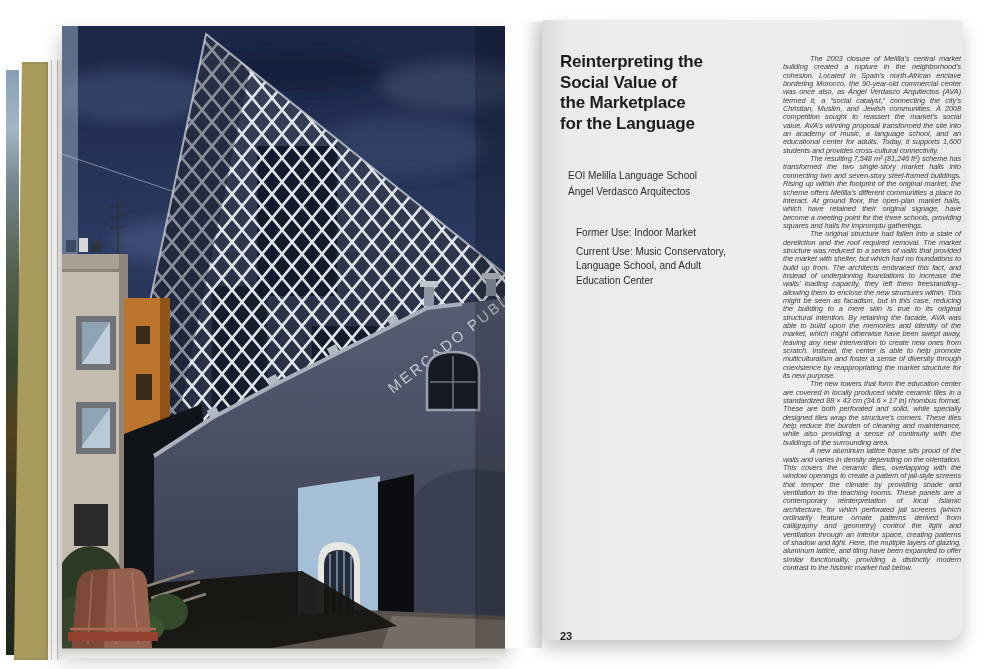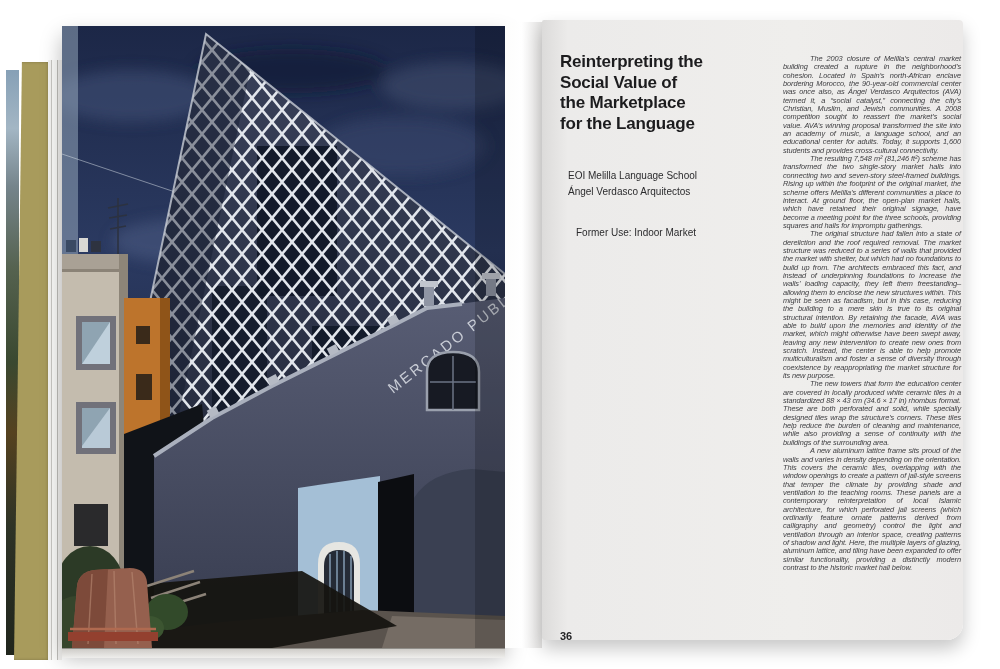--- a/index.html
+++ b/index.html
@@ -222,27 +222,28 @@
 the Marketplace
 for the Language</h1>
 
       <div class="project-block">
         <p>EOI Melilla Language School</p>
         <p>Ángel Verdasco Arquitectos</p>
       </div>
 
       <div class="use-block">
         <p>Former Use: Indoor Market</p>
+        <p>Current Use: Music Conservatory, Language School, and Adult Education Center</p>
       </div>
 
       <div class="body-col">
           <p class="bp">The 2003 closure of Melilla’s central market building created a rupture in the neighborhood’s cohesion. Located in Spain’s north-African enclave bordering Morocco, the 90-year-old commercial center was once also, as Ángel Verdasco Arquitectos (AVA) termed it, a “social catalyst,” connecting the city’s Christian, Muslim, and Jewish communities. A 2008 competition sought to reassert the market’s social value. AVA’s winning proposal transformed the site into an academy of music, a language school, and an educational center for adults. Today, it supports 1,600 students and provides cross-cultural connectivity.</p>
           <p class="bp">The resulting 7,548 m² (81,246 ft²) scheme has transformed the two single-story market halls into connecting two and seven-story steel-framed buildings. Rising up within the footprint of the original market, the scheme offers Melilla’s different communities a place to interact. At ground floor, the open-plan market halls, which have retained their original signage, have become a meeting point for the three schools, providing squares and halls for impromptu gatherings.</p>
           <p class="bp">The original structure had fallen into a state of dereliction and the roof required removal. The market structure was reduced to a series of walls that provided the market with shelter, but which had no foundations to build up from. The architects embraced this fact, and instead of underpinning foundations to increase the walls’ loading capacity, they left them freestanding–allowing them to enclose the new structures within. This might be seen as facadism, but in this case, reducing the building to a mere skin is true to its original structural intention. By retaining the facade, AVA was able to build upon the memories and identity of the market, which might otherwise have been swept away, leaving any new intervention to create new ones from scratch. Instead, the center is able to help promote multiculturalism and foster a sense of diversity through coexistence by reappropriating the market structure for its new purpose.</p>
           <p class="bp">The new towers that form the education center are covered in locally produced white ceramic tiles in a standardized 88 × 43 cm (34.6 × 17 in) rhombus format. These are both perforated and solid, while specially designed tiles wrap the structure’s corners. These tiles help reduce the burden of cleaning and maintenance, while also providing a sense of continuity with the buildings of the surrounding area.</p>
           <p class="bp">A new aluminum lattice frame sits proud of the walls and varies in density depending on the orientation. This covers the ceramic tiles, overlapping with the window openings to create a pattern of jali-style screens that temper the climate by providing shade and ventilation to the teaching rooms. These panels are a contemporary reinterpretation of local Islamic architecture, for which perforated jali screens (which ordinarily feature ornate patterns derived from calligraphy and geometry) control the light and ventilation through an interior space, creating patterns of shadow and light. Here, the multiple layers of glazing, aluminum lattice, and tiling have been expanded to offer similar functionality, providing a distinctly modern contrast to the historic market hall below.</p>
         </div>
 
-      <p class="page-number">36</p>
+      <p class="page-number">23</p>
     </div>
 
   </div>
 </div>
 
 </body></html>

